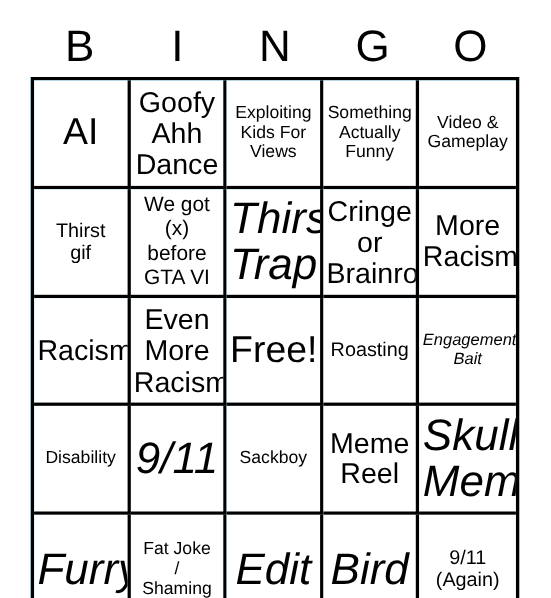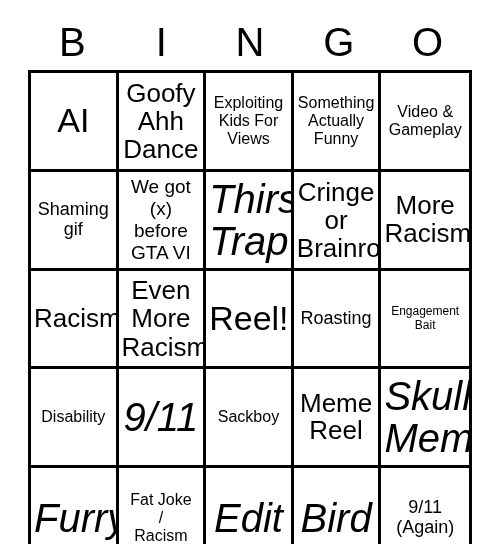--- a/index.html
+++ b/index.html
@@ -76,21 +76,21 @@
 
   .cell-text {
     display: block;
     width: 100%;
     line-height: 1.06;
     white-space: pre-line;
     word-break: normal;
   }
 
   
-  .fs-xs   { font-size: 12px; line-height: 1.18; }
+  .fs-xs   { font-size: 15px; line-height: 1.18; font-style: italic; }
   .fs-sm   { font-size: 19px; line-height: 1.16; }
   .fs-md   { font-size: 16px;  line-height: 1.12; }
   .fs-lg   { font-size: 18px;  line-height: 1.10; }
   .fs-xl   { font-size: 26px;  line-height: 1.08; }
   .fs-2xl  { font-size: 26px;  line-height: 1.06; }
   .fs-3xl  { font-size: 40px;  line-height: 1.05; font-style: italic; }
   .fs-4xl  { font-size: 34px;  line-height: 1.04; }
 </style>
 </head>
 <body>
@@ -122,21 +122,21 @@
       <div class="cell">
         <span class="cell-text fs-md">Something
 Actually
 Funny</span>
       </div>
       <div class="cell col-last">
         <span class="cell-text fs-md">Video &amp;
 Gameplay</span>
       </div>
       <div class="cell">
-        <span class="cell-text fs-lg">Shaming
+        <span class="cell-text fs-lg">Thirst
 gif</span>
       </div>
       <div class="cell">
         <span class="cell-text fs-sm">We got
 (x) before
 GTA VI</span>
       </div>
       <div class="cell">
         <span class="cell-text fs-3xl">Thirst
 Trap</span>
@@ -152,21 +152,21 @@
       </div>
       <div class="cell">
         <span class="cell-text fs-xl">Racism</span>
       </div>
       <div class="cell">
         <span class="cell-text fs-xl">Even
 More
 Racism</span>
       </div>
       <div class="cell">
-        <span class="cell-text fs-4xl">Reel!</span>
+        <span class="cell-text fs-4xl">Free!</span>
       </div>
       <div class="cell">
         <span class="cell-text fs-lg">Roasting</span>
       </div>
       <div class="cell col-last">
         <span class="cell-text fs-xs">Engagement
 Bait</span>
       </div>
       <div class="cell">
         <span class="cell-text fs-md">Disability</span>
@@ -184,21 +184,21 @@
       <div class="cell col-last">
         <span class="cell-text fs-3xl">Skull
 Meme</span>
       </div>
       <div class="cell row-last">
         <span class="cell-text fs-3xl">Furry</span>
       </div>
       <div class="cell row-last">
         <span class="cell-text fs-md">Fat Joke
 /
-Racism</span>
+Shaming</span>
       </div>
       <div class="cell row-last">
         <span class="cell-text fs-3xl">Edit</span>
       </div>
       <div class="cell row-last">
         <span class="cell-text fs-3xl">Bird</span>
       </div>
       <div class="cell col-last row-last">
         <span class="cell-text fs-lg">9/11
 (Again)</span>

